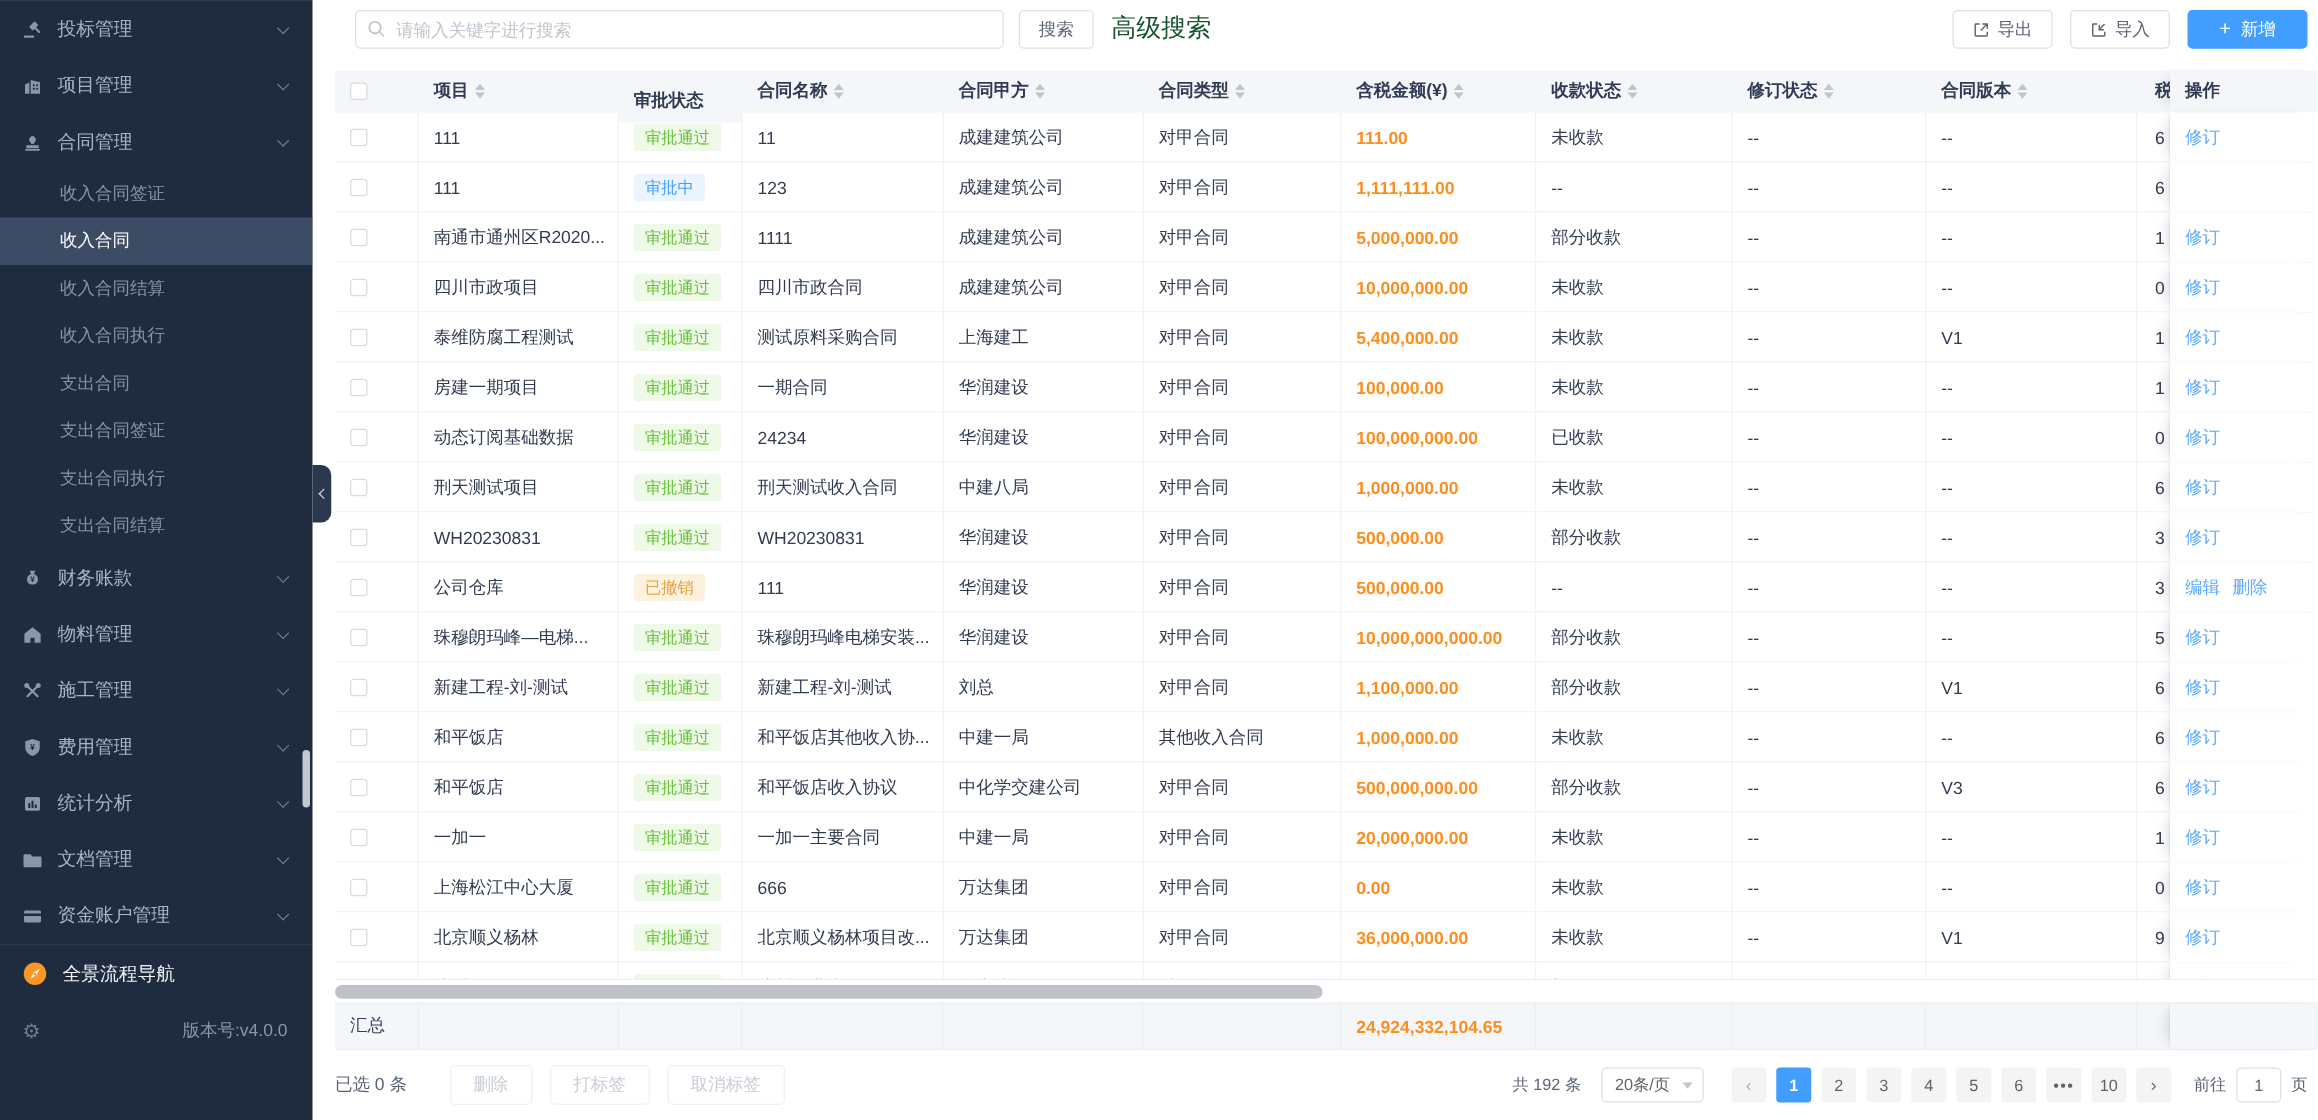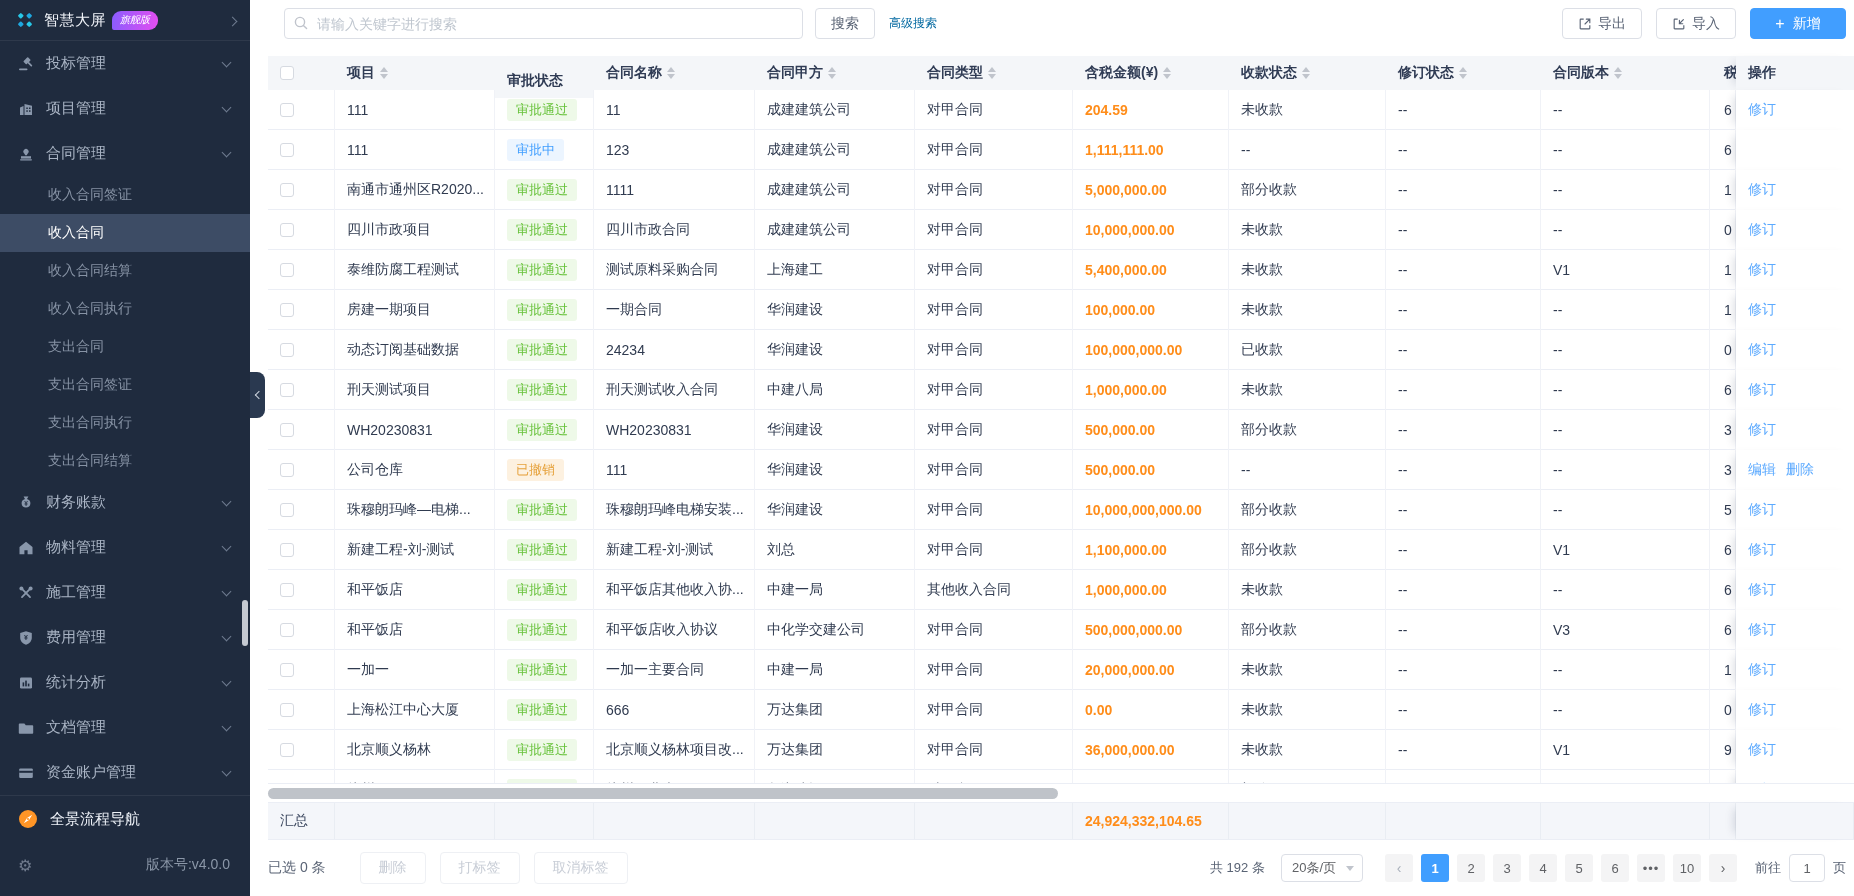--- a/index.html
+++ b/index.html
@@ -40,21 +40,21 @@
   .main { position:absolute; left:250px; top:0; right:0; bottom:0; background:#fff; }
   .topbar { height:48px; padding:8px 8px 0 34px; display:flex; align-items:flex-start; }
   .searchwrap { position:relative; width:519px; }
   .searchwrap input { width:519px; height:31px; border:1px solid #dcdfe6; border-radius:4px; padding:0 10px 0 32px;
     font-size:14px; color:#303b50; outline:none; font-family:inherit; }
   .searchwrap input::placeholder { color:#bfc6cf; }
   .searchwrap .sicon { position:absolute; left:9px; top:7px; width:16px; height:16px; }
   .btn { height:31px; border:1px solid #dcdfe6; border-radius:4px; background:#fff; color:#5a6475; font-size:14px;
     display:inline-flex; align-items:center; justify-content:center; padding:0 15px; cursor:pointer; white-space:nowrap; }
   .btn svg { width:14px; height:14px; margin-right:6px; }
-  .link { color:#0369a1; font-size:12px; line-height:31px; cursor:pointer; white-space:nowrap;font-family:Liberation Serif, serif; }
+  .link { color:#14532d; font-size:20px; line-height:31px; cursor:pointer; white-space:nowrap;font-family:Liberation Serif, serif; }
   .btn-primary { background:#419eff; border-color:#419eff; color:#fff; width:96px; }
   .btn-primary .plus { font-size:16px; margin-right:8px; font-weight:400; }
 
   
   .tablewrap { margin:8px 0 0 18px; width:1586px; }
   .thead { display:flex; height:34px; background:#f4f6f9; align-items:center; }
   .thead .cell { font-weight:bold; color:#303c55; border-right:none; background:#f4f6f9; height:34px; }
   .row { display:flex; height:40px; border-bottom:1px solid #ebeef5; background:#fff; }
   .rowclip { height:14px; overflow:hidden; }
   .cell { display:flex; align-items:center; padding-left:12px; height:40px; border-right:1px solid #f0f2f7;
@@ -100,33 +100,20 @@
   .goto { display:flex; align-items:center; margin-left:14px; color:#5a6475; font-size:13px; }
   .goto-box { width:36px; height:28px; border:1px solid #dcdfe6; border-radius:4px; display:inline-flex;
     align-items:center; justify-content:center; margin:0 8px; color:#606266; }
 </style>
 </head>
 <body>
 
 <div class="app">
 
   <aside class="sidebar">
-    <div class="brand">
-      <span class="bicon">
-        <svg viewBox="0 0 18 18">
-            <rect x="2.6" y="2.6" width="4.4" height="4.4" rx="1" fill="#27c8e8" transform="rotate(45 4.8 4.8)"></rect>
-            <rect x="11" y="2.6" width="4.4" height="4.4" rx="1" fill="#1ea8e0" transform="rotate(45 13.2 4.8)"></rect>
-            <rect x="2.6" y="11" width="4.4" height="4.4" rx="1" fill="#1ea8e0" transform="rotate(45 4.8 13.2)"></rect>
-            <rect x="11" y="11" width="4.4" height="4.4" rx="1" fill="#27c8e8" transform="rotate(45 13.2 13.2)"></rect>
-          </svg>
-      </span>
-      <span class="blabel">智慧大屏</span>
-      <span class="badge">旗舰版</span>
-      <span style="margin-left:auto"><span class="chev right"></span></span>
-    </div>
     <div class="sdivider"></div>
     <nav class="menu" id="menu">
         <div class="mi">
           <span class="micon">
             <svg viewBox="0 0 16 16" fill="currentColor">
               <rect x="1" y="12.4" width="8.5" height="1.8" rx=".9"></rect>
               <rect x="6.8" y="1.6" width="4.4" height="6.4" rx=".8" transform="rotate(45 9 4.8)"></rect>
               <rect x="9.2" y="7.4" width="5.6" height="1.7" rx=".85" transform="rotate(45 12 8.2)"></rect>
             </svg>
           </span>
@@ -367,21 +354,21 @@
               <span class="cbx"></span>
             </div>
             <div class="cell" style="width: 160px;">111</div>
             <div class="cell" style="width: 99px;">
               <span class="tag ok">审批通过</span>
             </div>
             <div class="cell" style="width: 161px;">11</div>
             <div class="cell" style="width: 160px;">成建建筑公司</div>
             <div class="cell" style="width: 158px;">对甲合同</div>
             <div class="cell" style="width: 156px;">
-              <span class="amount">204.59</span>
+              <span class="amount">111.00</span>
             </div>
             <div class="cell" style="width: 157px;">未收款</div>
             <div class="cell" style="width: 155px;">--</div>
             <div class="cell" style="width: 169px;">--</div>
             <div class="cell" style="width: 26px; padding-left: 14px;">6</div>
             <div class="cell fixedcol" style="width: 118px;">
               <span class="alink">修订</span>
             </div>
           </div>
           <div class="row">

